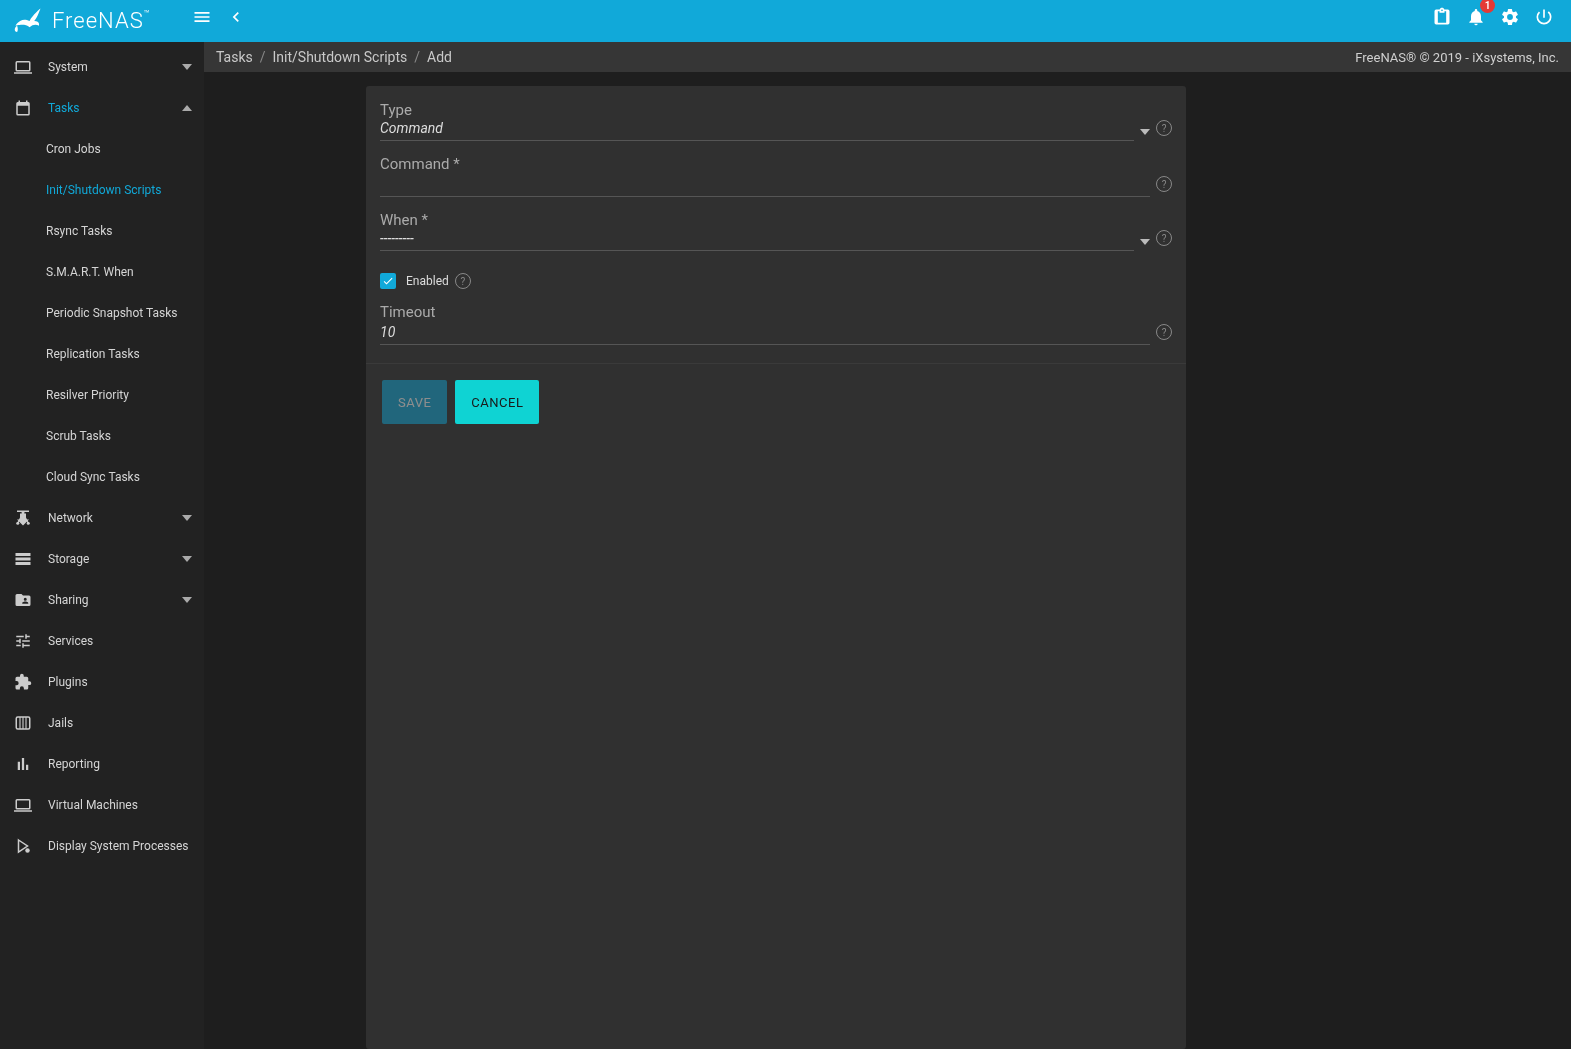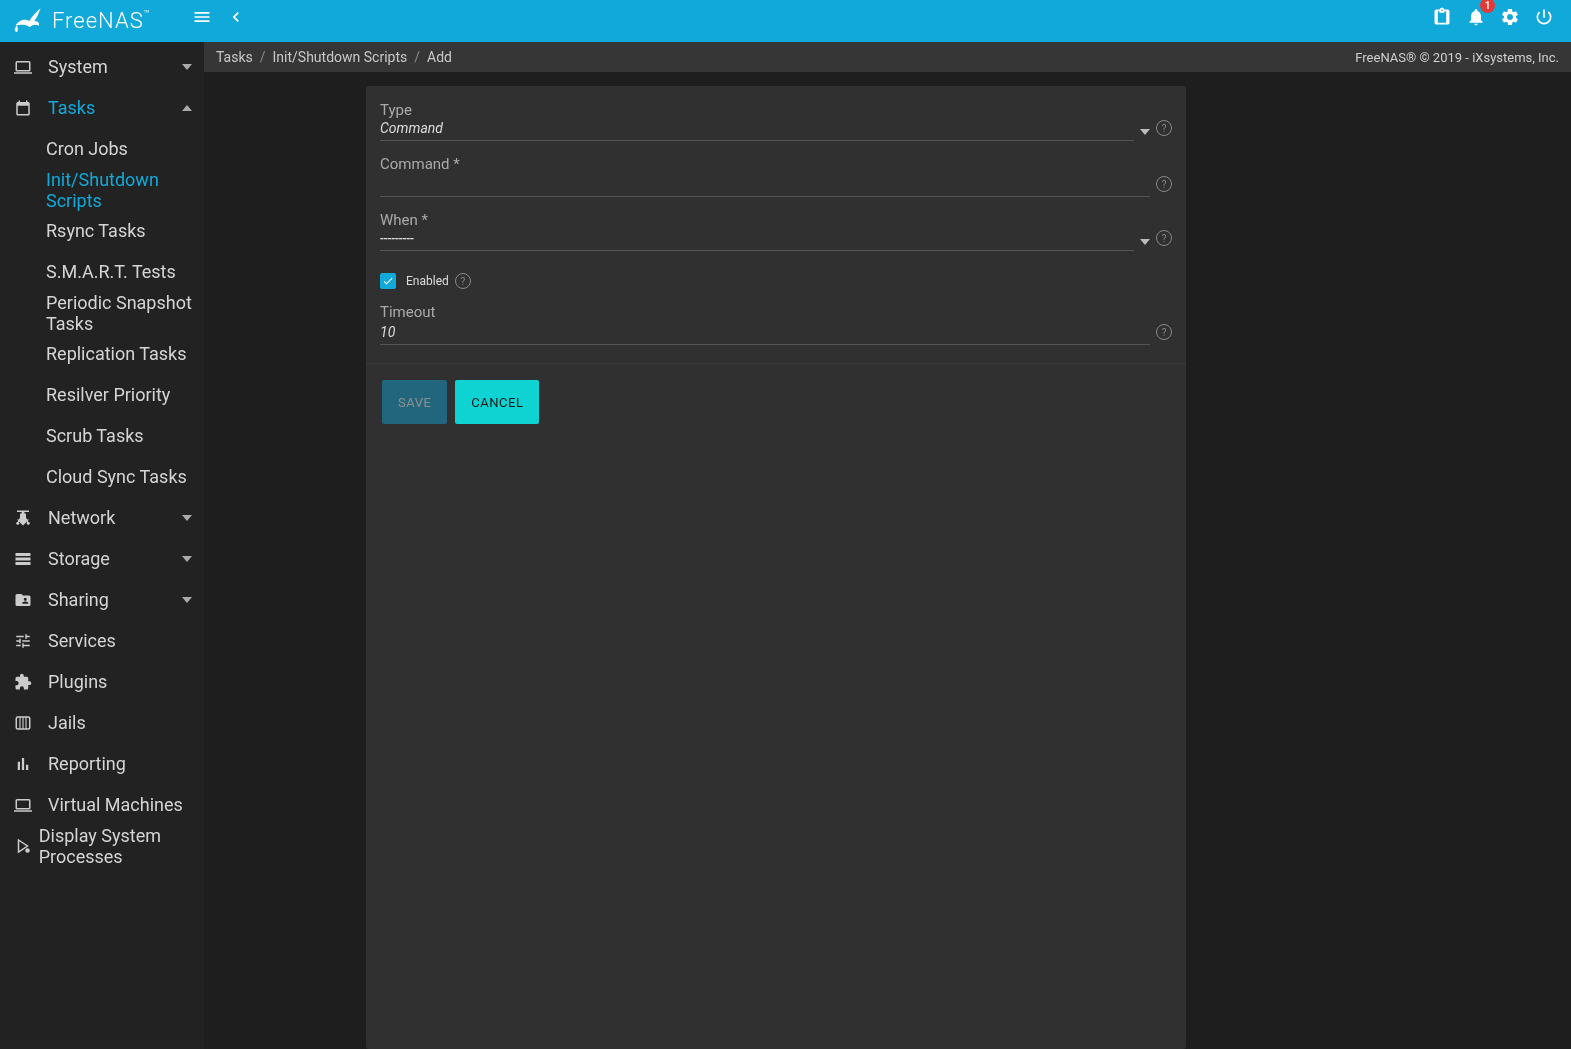--- a/index.html
+++ b/index.html
@@ -10,21 +10,21 @@
     .brand{display:flex;align-items:center;gap:8px;margin-right:34px;}
     .brand-text{font-family:"Trebuchet MS","Arial",sans-serif;font-size:22px;letter-spacing:1px;font-weight:300;}
     .brand-text .tm{font-size:10px;vertical-align:top;}
     .topbar .iconbtn{width:34px;height:34px;display:flex;align-items:center;justify-content:center;cursor:pointer;border-radius:4px;}
     .spacer{flex:1;}
     .notif-wrap{position:relative;}
     .notif-badge{position:absolute;top:-2px;right:-2px;background:#e53935;color:#fff;font-size:10px;min-width:15px;height:15px;border-radius:8px;display:flex;align-items:center;justify-content:center;font-weight:600;}
     
     .main{flex:1;display:flex;min-height:0;}
     .sidebar{width:204px;background:#222222;overflow-y:auto;padding-top:4px;}
-    .nav-item,.sub-item{display:flex;align-items:center;height:41px;padding:0 12px;font-size:18px;color:#d5d5d5;cursor:pointer;}
+    .nav-item,.sub-item{display:flex;align-items:center;height:41px;padding:0 12px;font-size:12px;color:#d5d5d5;cursor:pointer;}
     .nav-item .icon{width:36px;display:flex;justify-content:flex-start;padding-left:2px;}
     .nav-item .chev{margin-left:auto;opacity:.8;}
     .nav-item.active{color:#11a9d9;}
     .sub-item{padding-left:46px;}
     .sub-item.active{color:#11a9d9;}
     
     .content{flex:1;display:flex;flex-direction:column;min-width:0;}
     .breadcrumb-bar{height:30px;background:#363636;display:flex;align-items:center;padding:0 12px;font-size:14px;color:#c9c9c9;}
     .breadcrumb-bar .sep{margin:0 7px;color:#888;}
     .breadcrumb-bar .bc{cursor:pointer;}
@@ -119,21 +119,21 @@
           <span>Tasks</span>
           <span class="chev">
             <svg width="10" height="6" viewBox="0 0 10 6" fill="#ccc">
               <path d="M0 6l5-6 5 6z"></path>
             </svg>
           </span>
         </div>
         <div class="sub-item">Cron Jobs</div>
         <div class="sub-item active">Init/Shutdown Scripts</div>
         <div class="sub-item">Rsync Tasks</div>
-        <div class="sub-item">S.M.A.R.T. Tests</div>
+        <div class="sub-item">S.M.A.R.T. When</div>
         <div class="sub-item">Periodic Snapshot Tasks</div>
         <div class="sub-item">Replication Tasks</div>
         <div class="sub-item">Resilver Priority</div>
         <div class="sub-item">Scrub Tasks</div>
         <div class="sub-item">Cloud Sync Tasks</div>
         <div class="nav-item">
           <span class="icon">
             <svg width="18" height="18" viewBox="0 0 24 24" fill="#ccc">
               <path d="M12 2 4 10h4v8h8v-8h4z M4 20h16v2H4z" transform="rotate(180 12 12)"></path>
               <circle cx="12" cy="5" r="2"></circle>

